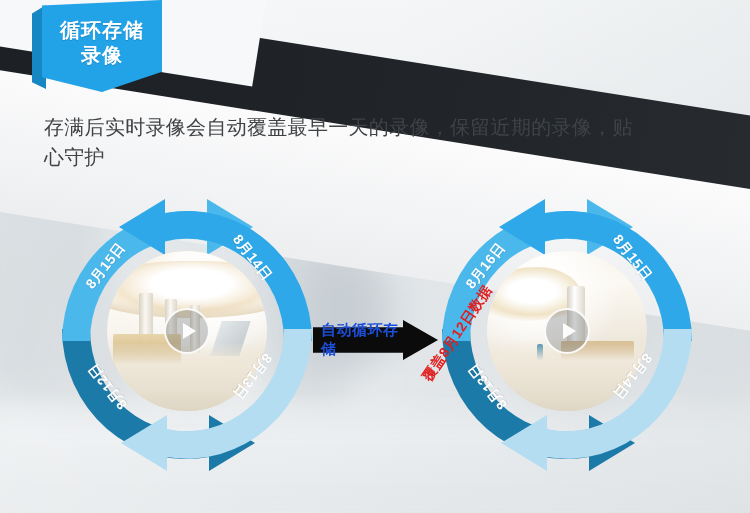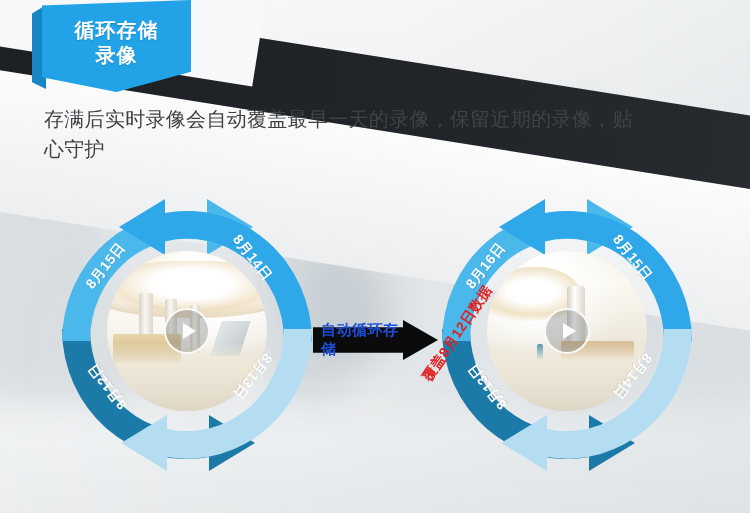--- a/index.html
+++ b/index.html
@@ -57,21 +57,21 @@
     transform:rotate(9deg); transform-origin:left top;
   }
   .header-whitetop{
     position:absolute; left:-60px; top:-52px; width:330px; height:88px;
     background:#f7f8f9;
     transform:rotate(9deg); transform-origin:left top;
   }
 
   
   .badge{
-    position:absolute; left:42px; top:0px; width:149px; height:92px; z-index:8;
+    position:absolute; left:42px; top:0px; width:120px; height:92px; z-index:8;
   }
   .badge-shape{
     position:absolute; inset:0;
     background:#22a3e8;
     clip-path:polygon(0% 6%, 100% 0%, 100% 78%, 50% 100%, 0% 84%);
     box-shadow:0 1px 4px rgba(0,0,0,.22);
   }
   .badge-fold{
     position:absolute; left:-10px; top:5px; width:14px; height:84px;
     background:#1787c4;
@@ -80,21 +80,21 @@
   .badge-text{
     position:absolute; inset:0;
     display:flex; flex-direction:column; align-items:center; justify-content:center;
     color:#fff; font-weight:bold; font-size:20px; line-height:1.22;
     letter-spacing:1px; padding-bottom:7px;
     text-shadow:0 1px 1px rgba(0,0,0,.16);
   }
 
   
   .desc{
-    position:absolute; left:44px; top:104px; width:600px; z-index:7;
+    position:absolute; left:44px; top:112px; width:600px; z-index:7;
     color:#3f4346; font-size:20px; line-height:1.52; letter-spacing:.3px;
   }
 
   
   .cycle{
     position:absolute; width:256px; height:272px;
   }
   .cycle.left { left:59px;  top:199px; }
   .cycle.right{ left:439px; top:199px; }
 

